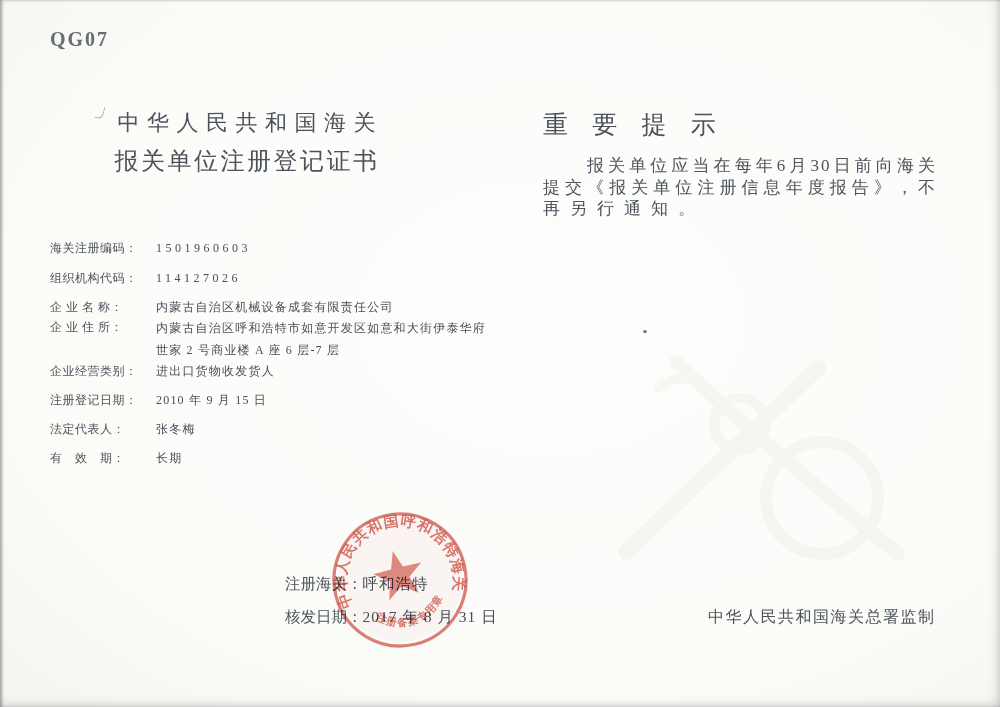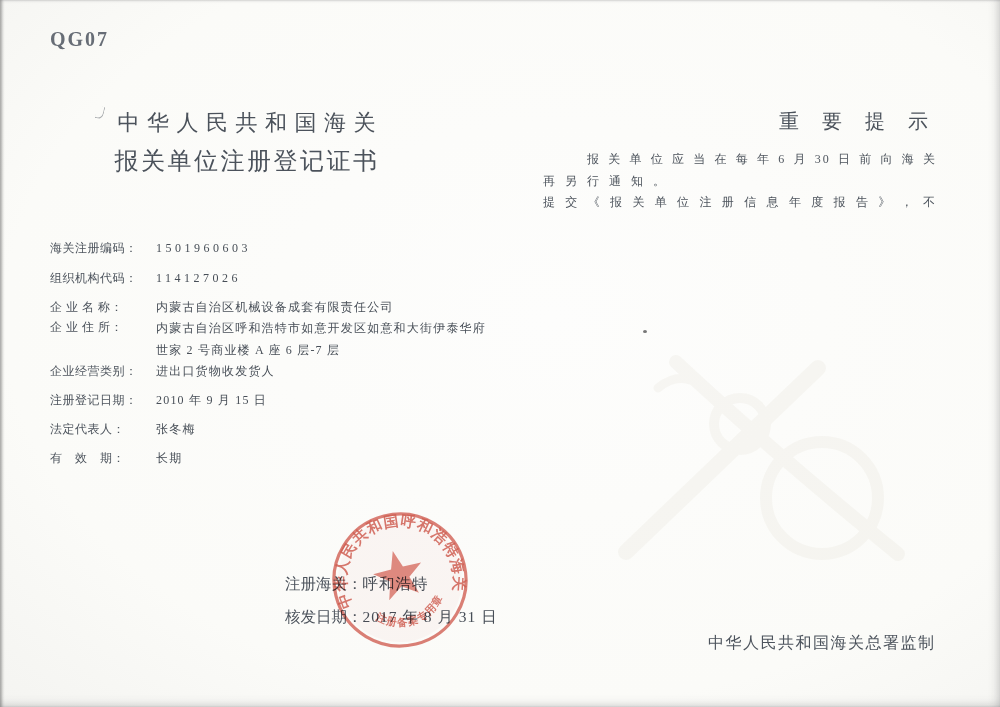--- a/index.html
+++ b/index.html
@@ -30,27 +30,27 @@
   .frow .val{letter-spacing:1.2px;color:#474e57;}
   .frow .val.num{letter-spacing:3.5px;}
   .frow .val.wrap{display:inline-block;width:340px;white-space:normal;line-height:22px;vertical-align:top;}
   .mb10{margin-bottom:10px;}.mb9{margin-bottom:9px;}.mb40{}.mb27{}
   
   .issue{position:absolute;left:285px;top:573px;font-size:15.5px;line-height:21px;}
   .issue .irow{margin-bottom:12px;white-space:nowrap;}
   .issue .val{letter-spacing:1px;color:#474e57;text-align:right;}
   
   .notice{position:absolute;left:543px;top:108px;width:394px;color:#4d545d;}
-  .notice .n-title{font-size:20px;letter-spacing:9px;text-align:right;white-space:nowrap;color:#4b525b;}
-  .notice .n-body{margin-top:14px;font-size:12px;line-height:21.5px;}
+  .notice .n-title{font-size:25px;letter-spacing:9px;text-align:left;white-space:nowrap;color:#4b525b;}
+  .notice .n-body{margin-top:14px;font-size:17px;line-height:21.5px;}
   .notice .n-line{text-align:justify;text-align-last:justify;text-justify:inter-character;letter-spacing:2px;}
   .notice .n-line.first{text-indent:44px;}
   .notice .n-line.last{text-align:left;text-align-last:left;letter-spacing:10px;}
   
-  .footer{position:absolute;left:708px;top:607px;font-size:16px;letter-spacing:1.5px;white-space:nowrap;color:#4d545d;margin-top:26px;}
+  .footer{position:absolute;left:708px;top:607px;font-size:16px;letter-spacing:1.5px;white-space:nowrap;color:#4d545d;}
   
   .stamp{position:absolute;left:318px;top:498px;width:164px;height:164px;
          mix-blend-mode:multiply;opacity:.88;pointer-events:none;}
   
   .watermark{position:absolute;left:598px;top:328px;opacity:.16;pointer-events:none;}
   
   .speck{position:absolute;left:643px;top:330px;width:4px;height:3px;background:#4a4a4a;border-radius:50%;opacity:.75;}
   .mark{position:absolute;left:96px;top:106px;width:7px;height:12px;border-right:1.5px solid #6a6f76;
         border-bottom:1.5px solid #6a6f76;border-radius:0 0 6px 0;opacity:.55;transform:rotate(14deg);}
 </style>
@@ -99,22 +99,22 @@
     </div>
     <div class="irow">
       <span class="lbl">核发日期：</span><span class="val">2017 年 8 月 31 日</span>
     </div>
   </div>
 
   <div class="notice">
     <div class="n-title">重 要 提 示</div>
     <div class="n-body">
       <div class="n-line first">报关单位应当在每年6月30日前向海关</div>
+      <div class="n-line">提交《报关单位注册信息年度报告》，不</div>
       <div class="n-line last">再另行通知。</div>
-      <div class="n-line">提交《报关单位注册信息年度报告》，不</div>
     </div>
   </div>
 
   <div class="footer">中华人民共和国海关总署监制</div>
 
   <svg class="watermark" width="344" height="252" viewBox="0 0 344 252">
     <g fill="none" stroke="#d9d4c6" stroke-linecap="round">
       <path d="M28,224 L220,40" stroke-width="16"></path>
       <path d="M78,34 Q170,120 300,226" stroke-width="14"></path>
       <circle cx="224" cy="170" r="56" stroke-width="12"></circle>

